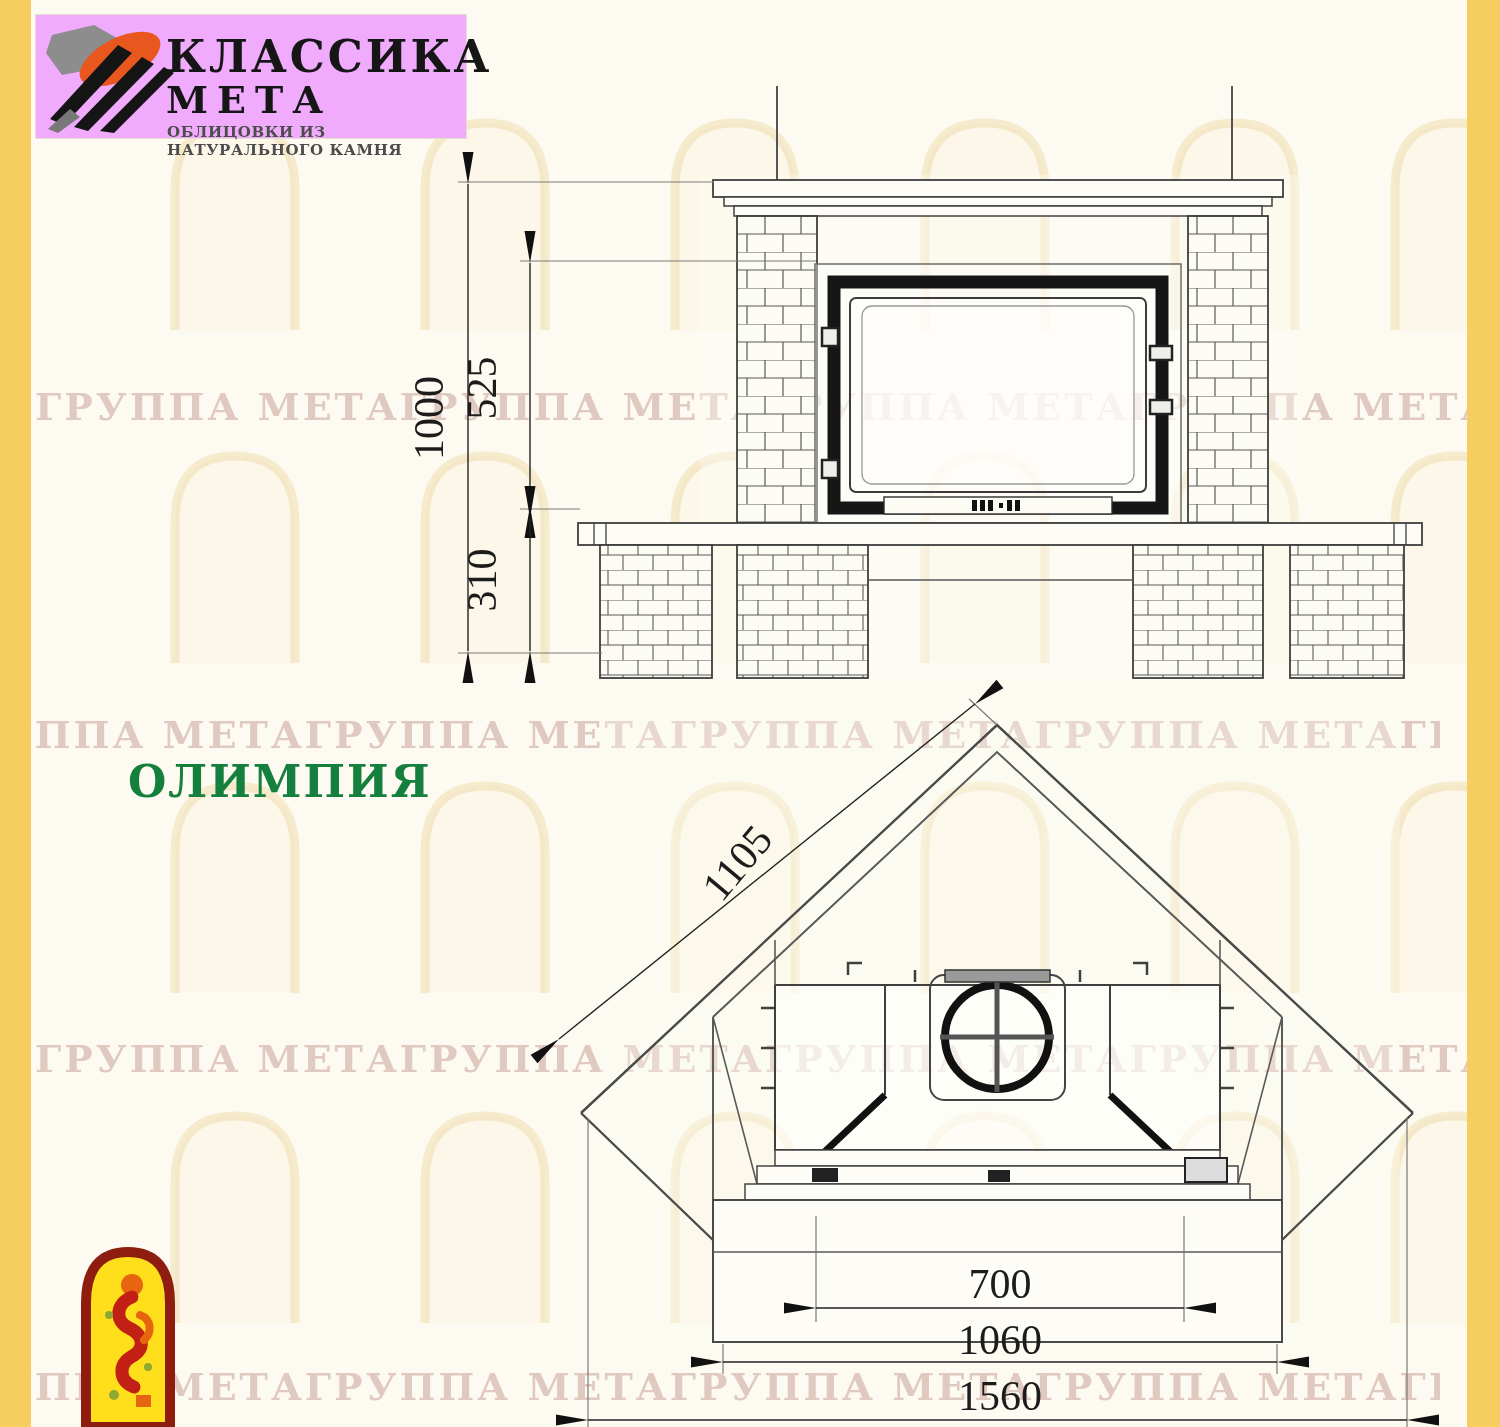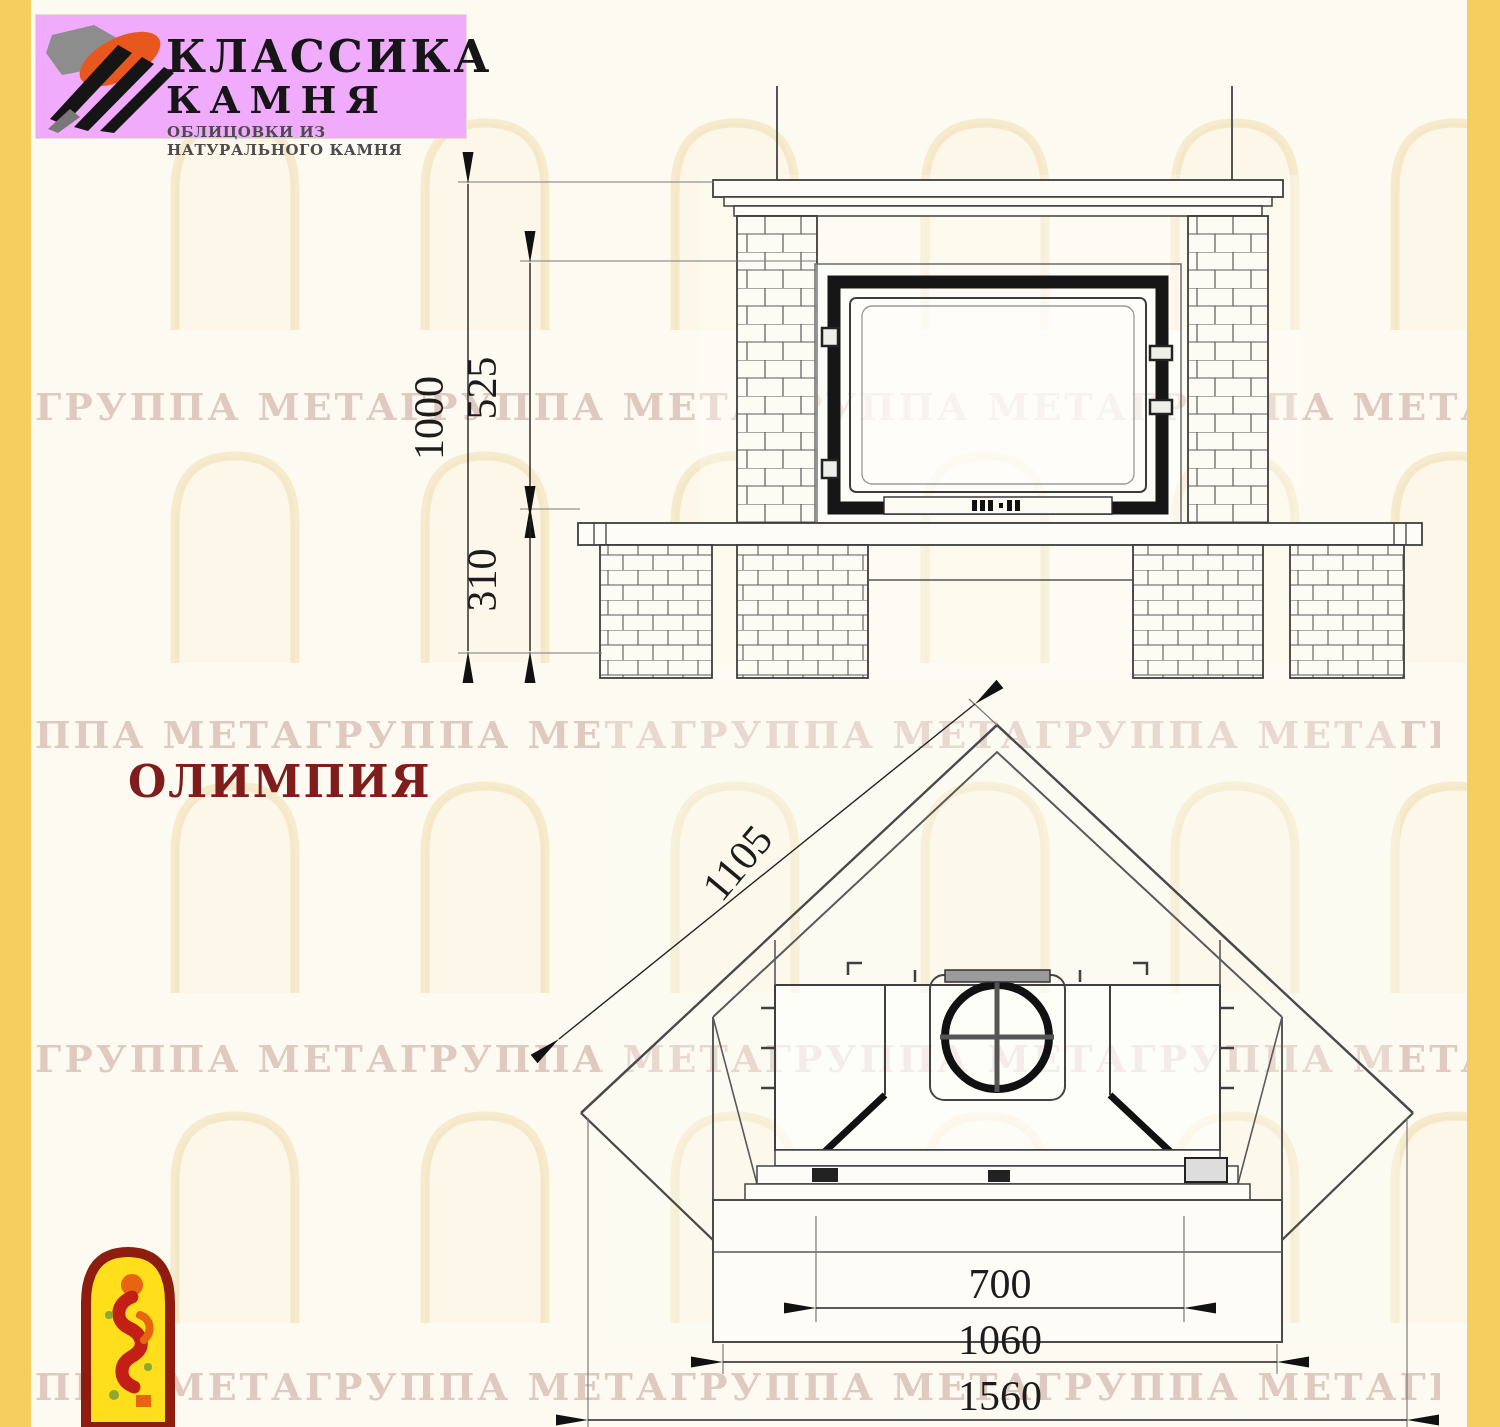--- a/index.html
+++ b/index.html
@@ -16,21 +16,21 @@
   .logo-box{position:absolute;left:35px;top:14px;width:430px;height:123px;
             background:#f0abfc;border:1px solid #e5dfd2;}
   .logo-graphic{position:absolute;left:6px;top:6px;}
   .logo-line1{position:absolute;left:130px;top:16px;font-size:44px;font-weight:bold;
               letter-spacing:3px;color:#161616;}
   .logo-line2{position:absolute;left:130px;top:62px;font-size:38px;font-weight:bold;
               letter-spacing:9px;color:#161616;}
   .logo-tagline{position:absolute;left:131px;top:108px;font-size:15px;font-weight:bold;
                 letter-spacing:0.6px;color:#4c4c4c;}
   .model-title{position:absolute;left:128px;top:756px;font-size:44px;font-weight:bold;
-               letter-spacing:2px;color:#7f1d1d;}
+               letter-spacing:2px;color:#15803d;}
   .corner-icon{position:absolute;left:80px;top:1245px;}
   .dim{font-family:"Liberation Serif",serif;font-size:42px;fill:#1c1c1c;}
 </style>
 </head>
 <body>
 
 <div class="page">
 
   <svg class="wm-arches" width="1500" height="1427">
     <defs>
@@ -196,21 +196,21 @@
   <div class="logo-box">
     <svg class="logo-graphic" width="140" height="112" viewBox="0 0 140 112">
       <polygon points="10,14 52,4 80,20 62,46 20,54 4,32" fill="#8d8d8d"></polygon>
       <ellipse cx="78" cy="38" rx="44" ry="21" fill="#E8571D" transform="rotate(-27 78 38)"></ellipse>
       <path d="M8,98 L76,24 L90,32 L22,104 Z" fill="#151515"></path>
       <path d="M32,106 L100,36 L112,43 L46,110 Z" fill="#151515"></path>
       <path d="M58,110 L122,46 L132,52 L72,112 Z" fill="#151515"></path>
       <path d="M6,108 L28,88 L38,96 L16,112 Z" fill="#787878"></path>
     </svg>
     <div class="logo-line1">КЛАССИКА</div>
-    <div class="logo-line2">КАМНЯ</div>
+    <div class="logo-line2">МЕТА</div>
     <div class="logo-tagline">ОБЛИЦОВКИ ИЗ НАТУРАЛЬНОГО КАМНЯ</div>
   </div>
 
   <svg class="corner-icon" width="96" height="182" viewBox="0 0 96 182">
     <path d="M6,182 V58 Q6,7 48,7 Q90,7 90,58 V182 Z" fill="#FFDE1C" stroke="#8E1D10" stroke-width="10"></path>
     <circle cx="52" cy="40" r="11" fill="#E8650F"></circle>
     <path d="M52,52 C36,58 34,76 49,83 C64,90 66,104 51,112 C38,120 39,136 54,142" fill="none" stroke="#C22015" stroke-width="13" stroke-linecap="round"></path>
     <path d="M60,70 C71,74 73,87 64,95" fill="none" stroke="#E8650F" stroke-width="8" stroke-linecap="round"></path>
     <circle cx="29" cy="70" r="4" fill="#8FA832"></circle>
     <circle cx="68" cy="122" r="4" fill="#8FA832"></circle>

